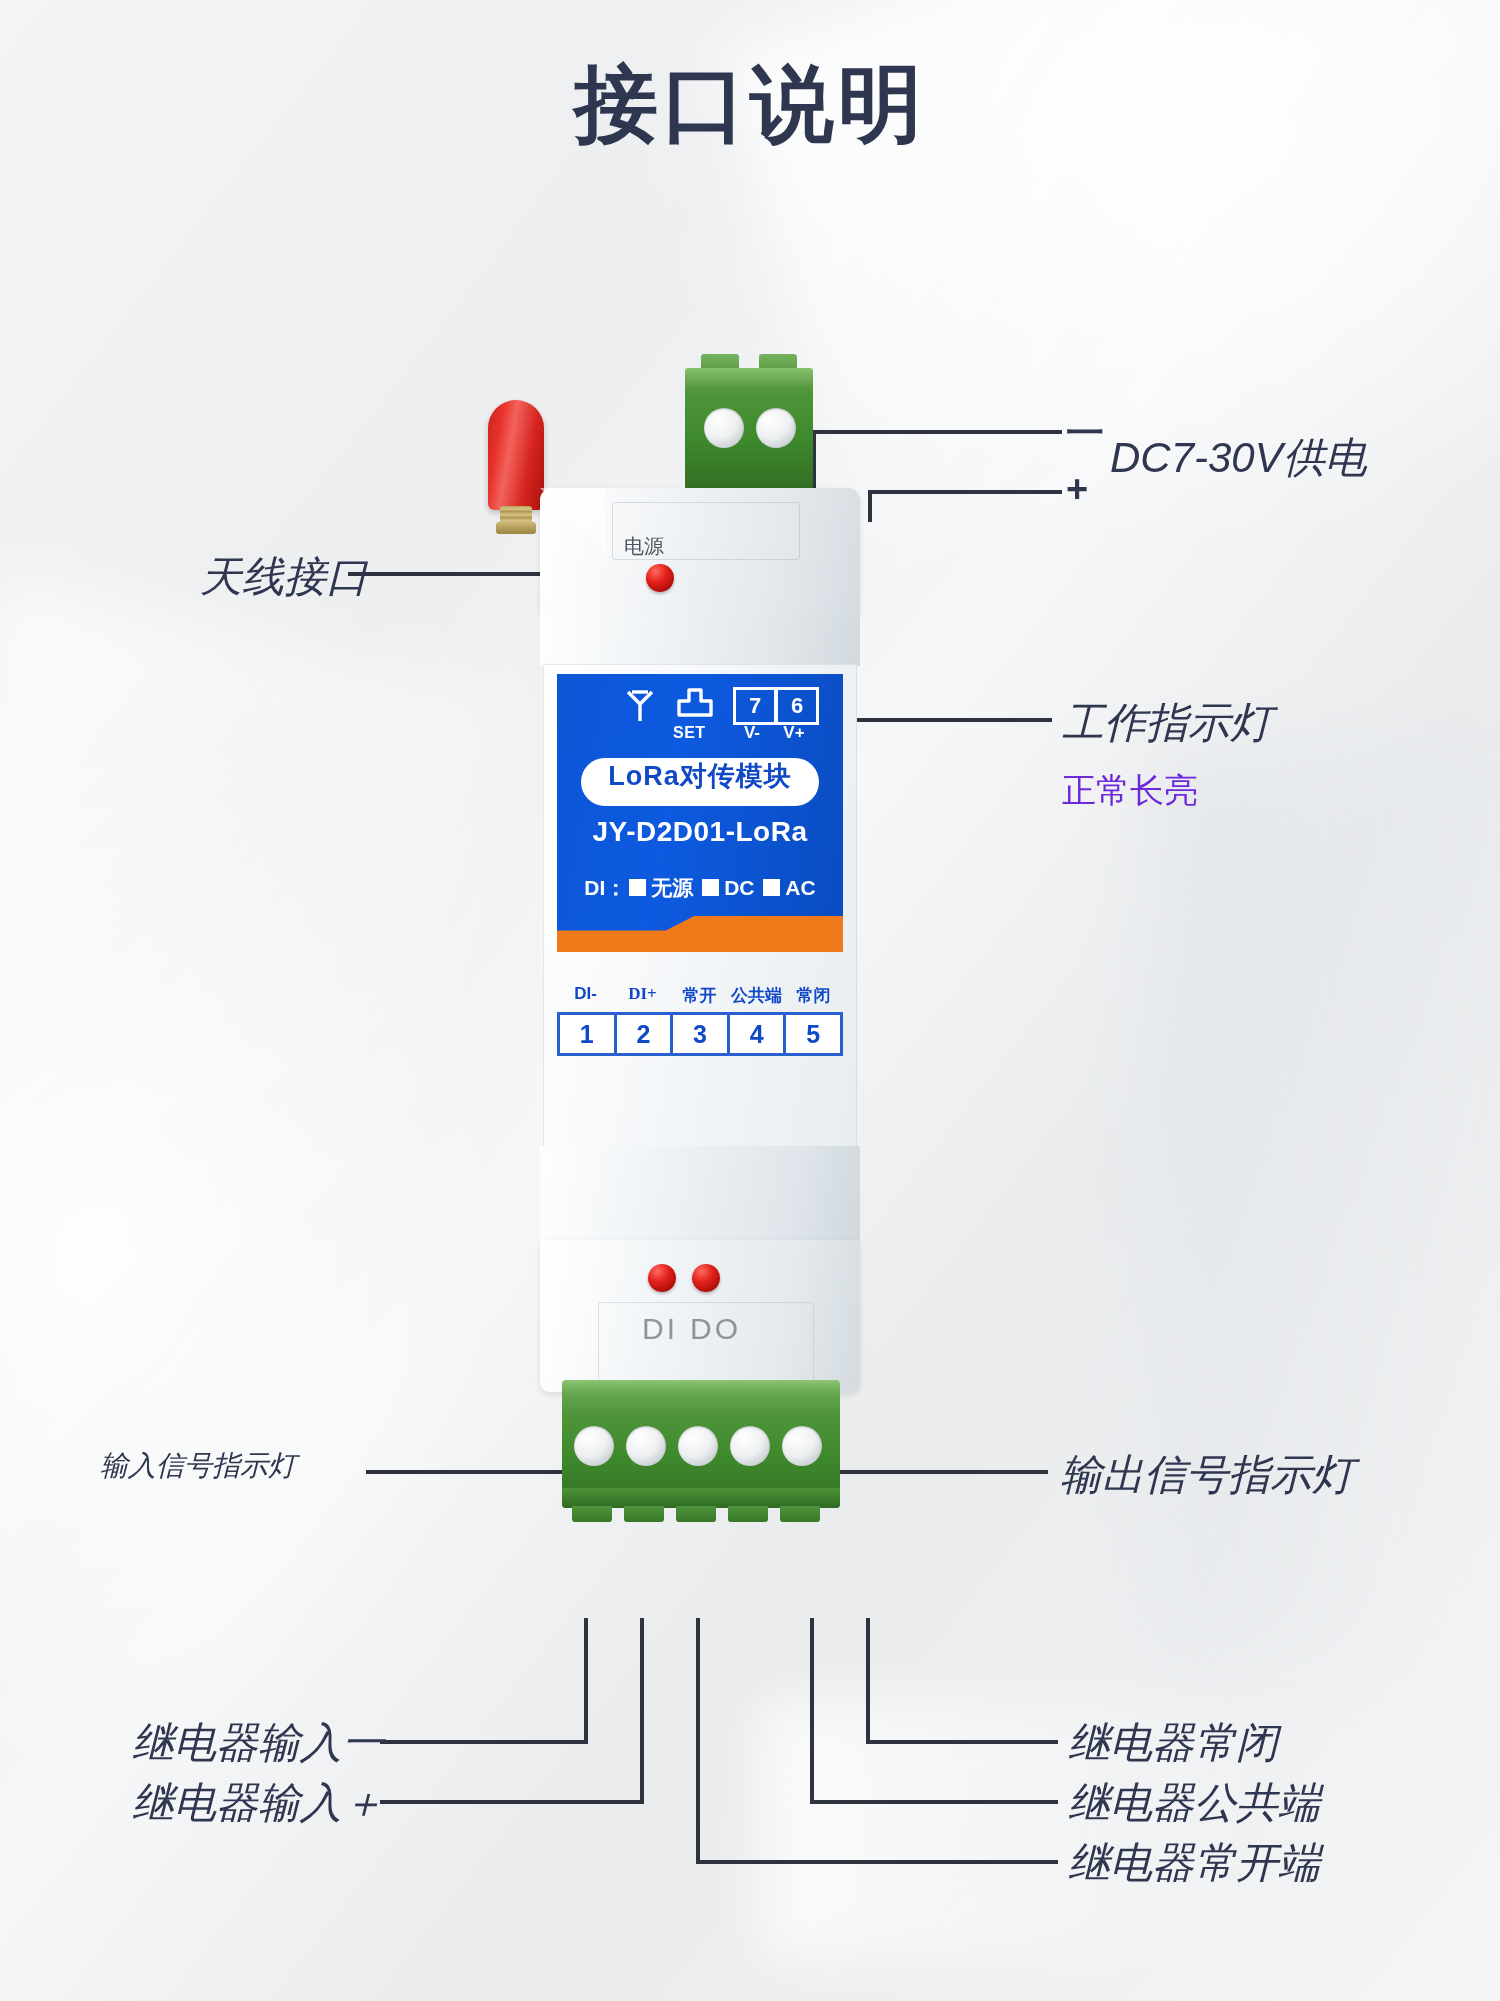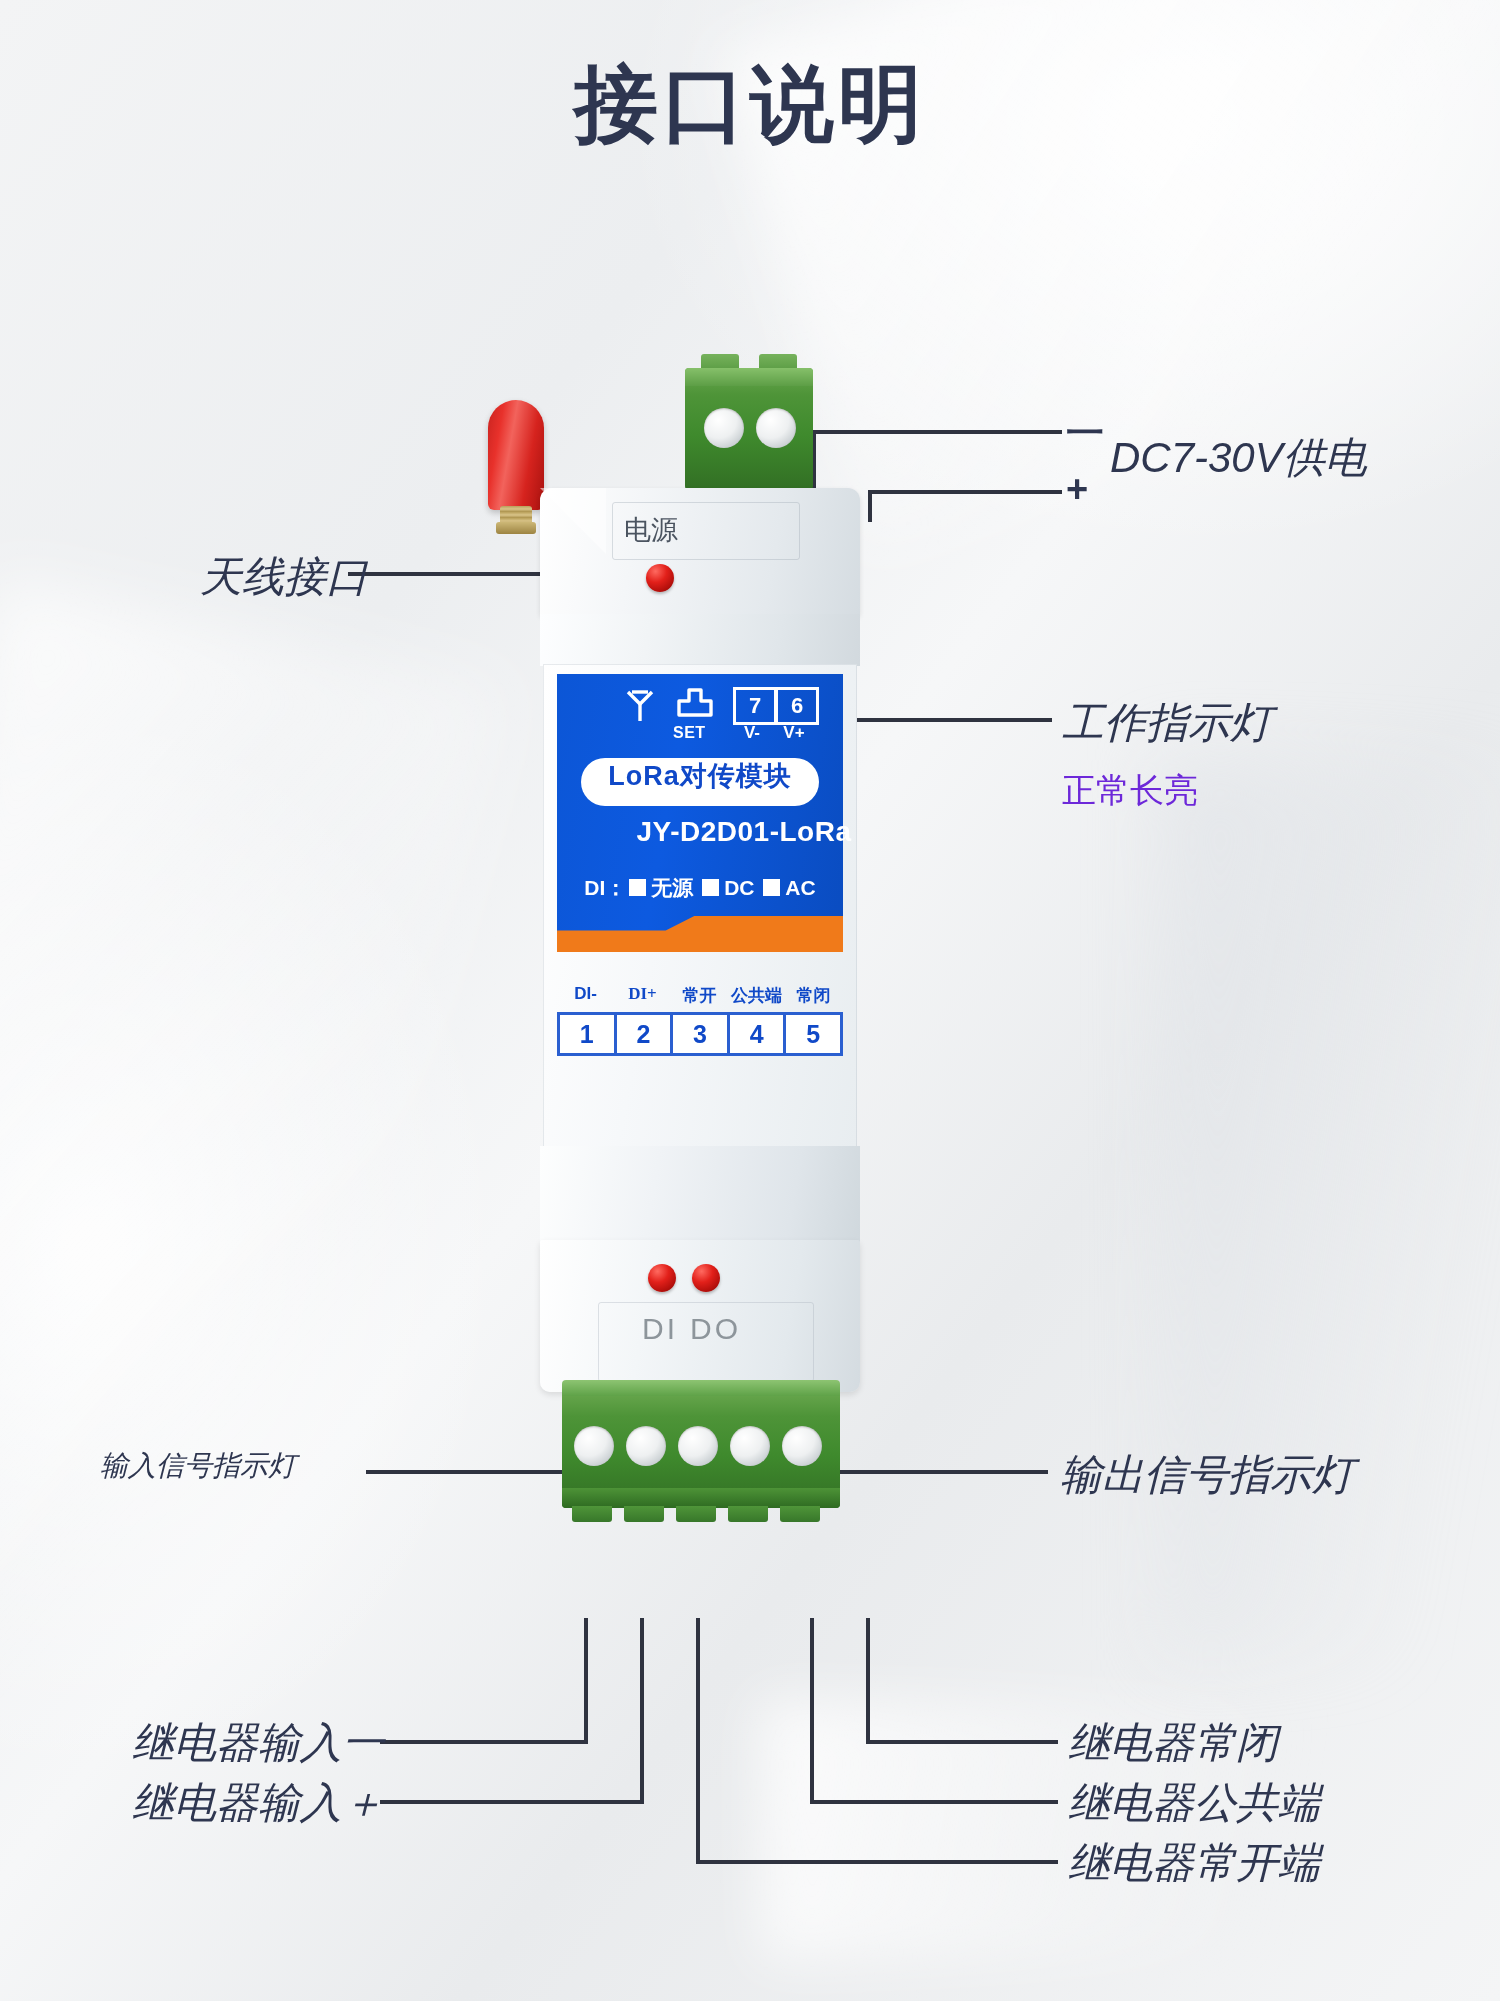--- a/index.html
+++ b/index.html
@@ -98,39 +98,39 @@
   .antIcon{position:absolute;left:68px;top:4px;}
   .setIcon{position:absolute;left:120px;top:4px;}
   .setTxt{position:absolute;left:116px;top:40px;color:#fff;font-size:16px;font-weight:bold;letter-spacing:.5px;}
   .numbox{position:absolute;top:3px;width:38px;height:32px;border:3px solid #fff;
     color:#fff;font-size:22px;font-weight:bold;display:flex;align-items:center;justify-content:center;}
   .numlab{position:absolute;top:39px;color:#fff;font-size:17px;font-weight:bold;width:38px;text-align:center;}
   #badge{position:absolute;left:24px;top:84px;width:238px;height:48px;background:#fff;border-radius:24px;
     display:flex;align-items:flex-start;justify-content:center;}
   #badge span{color:#1049c8;font-size:27px;font-weight:bold;letter-spacing:1px;}
   #model{position:absolute;left:0;top:142px;width:286px;text-align:center;
-    color:#fff;font-size:28px;font-weight:bold;letter-spacing:.5px;padding-left:44px;}
+    color:#fff;font-size:28px;font-weight:bold;letter-spacing:.5px;}
   #dirow{position:absolute;left:0;top:200px;width:286px;text-align:center;color:#fff;
     font-size:21px;font-weight:bold;}
   #dirow .chk{display:inline-block;width:17px;height:17px;background:#fff;margin:0 5px -1px 3px;}
 
   
   #term{position:absolute;left:14px;top:320px;width:286px;}
   .tlabs{position:relative;height:26px;}
   .tlab{position:absolute;color:#1049c8;font-size:17px;font-weight:bold;text-align:center;}
   .tboxes{position:relative;height:44px;margin-top:2px;display:flex;}
   .tbox{flex:1;border:3px solid #2a5fd0;border-right:none;display:flex;align-items:center;
     justify-content:center;color:#1049c8;font-size:25px;font-weight:bold;background:#fff;}
   .tbox:last-child{border-right:3px solid #2a5fd0;}
 
   .led{position:absolute;width:28px;height:28px;border-radius:50%;
     background:radial-gradient(circle at 34% 26%,#ff6a60 0%,#e2201a 40%,#b5100c 72%,#7d0806 100%);
     box-shadow:0 2px 3px rgba(0,0,0,.25);}
   .didoTxt{position:absolute;color:#8d959b;font-size:30px;letter-spacing:3px;}
-  .pwrTxt{position:absolute;color:#4b5460;font-size:27px;}
+  .pwrTxt{position:absolute;color:#4b5460;font-size:20px;margin-top:21px;}
 
   
   #botconn{position:absolute;left:22px;top:1020px;width:278px;height:118px;border-radius:4px;}
   #botconn .capline{position:absolute;left:0;bottom:0;width:100%;height:20px;
     background:linear-gradient(180deg,#4d9337,#2e6a21);border-radius:0 0 4px 4px;}
   #botconn .tab{position:absolute;bottom:-14px;width:40px;height:16px;border-radius:0 0 3px 3px;
     background:linear-gradient(180deg,#4f9539,#37772a);}
   #botconn .head{position:absolute;left:0;top:-10px;width:100%;height:16px;border-radius:4px 4px 0 0;
     background:linear-gradient(180deg,#8dc472,#5fa248);}
 </style>

